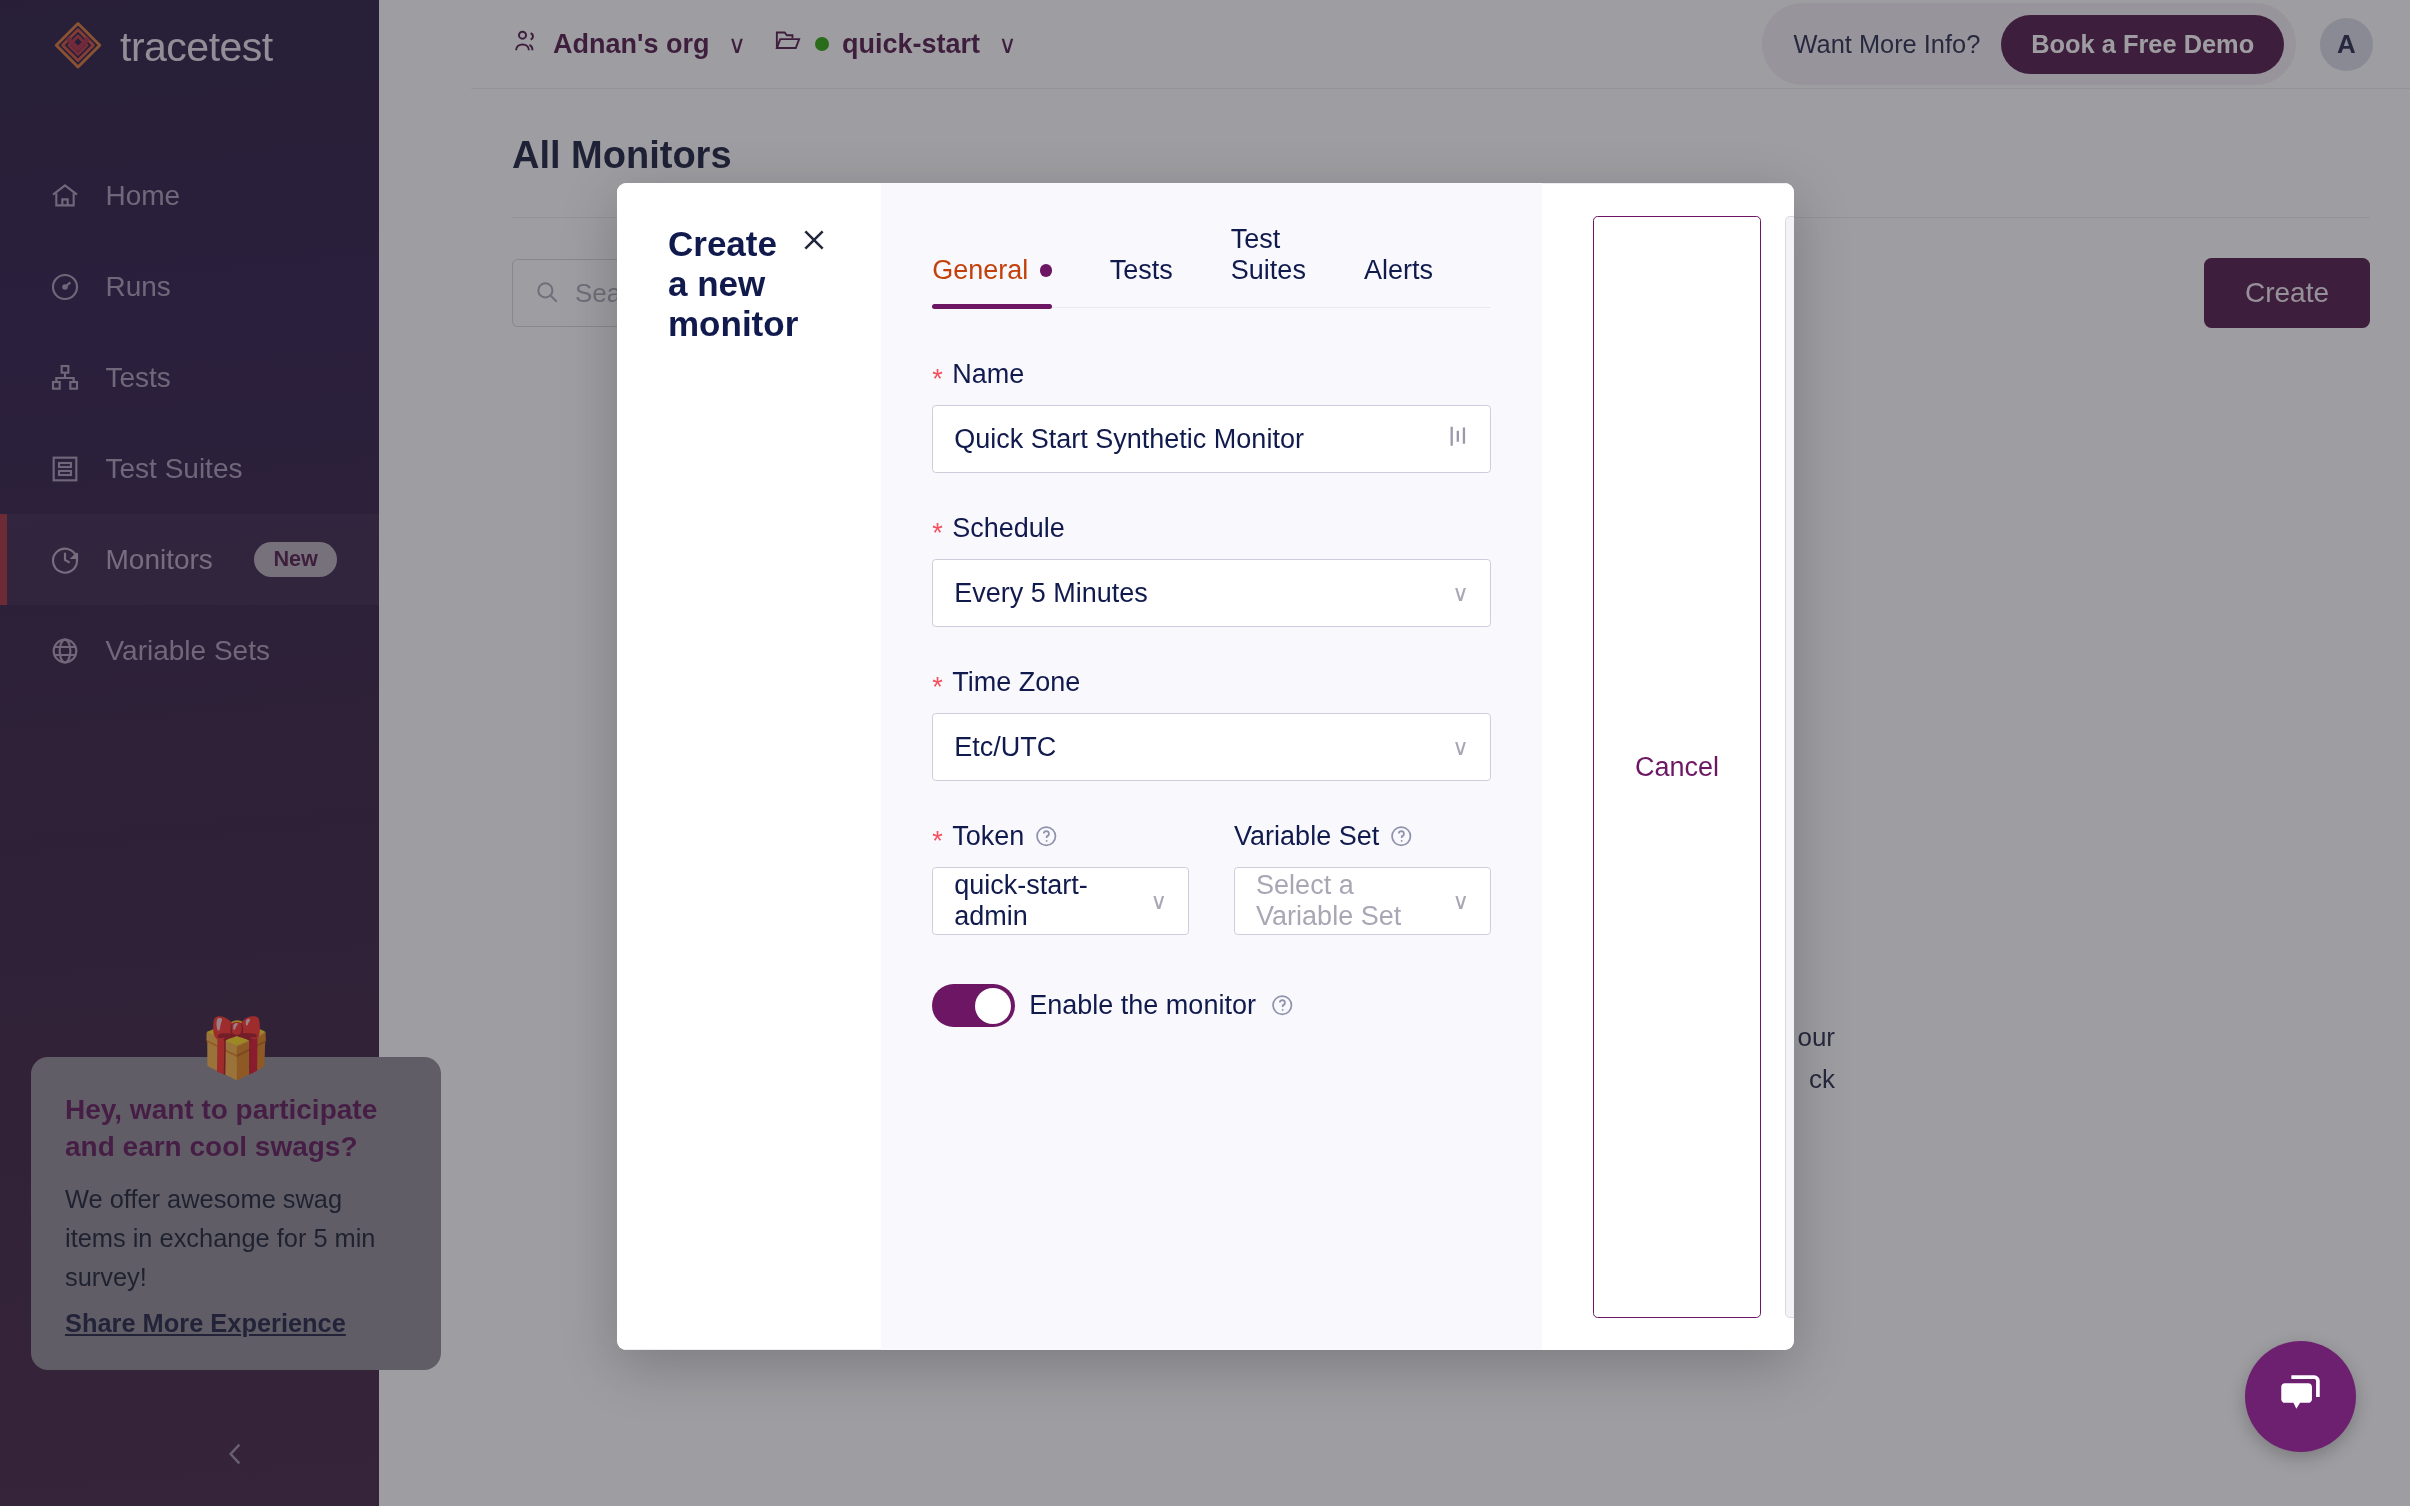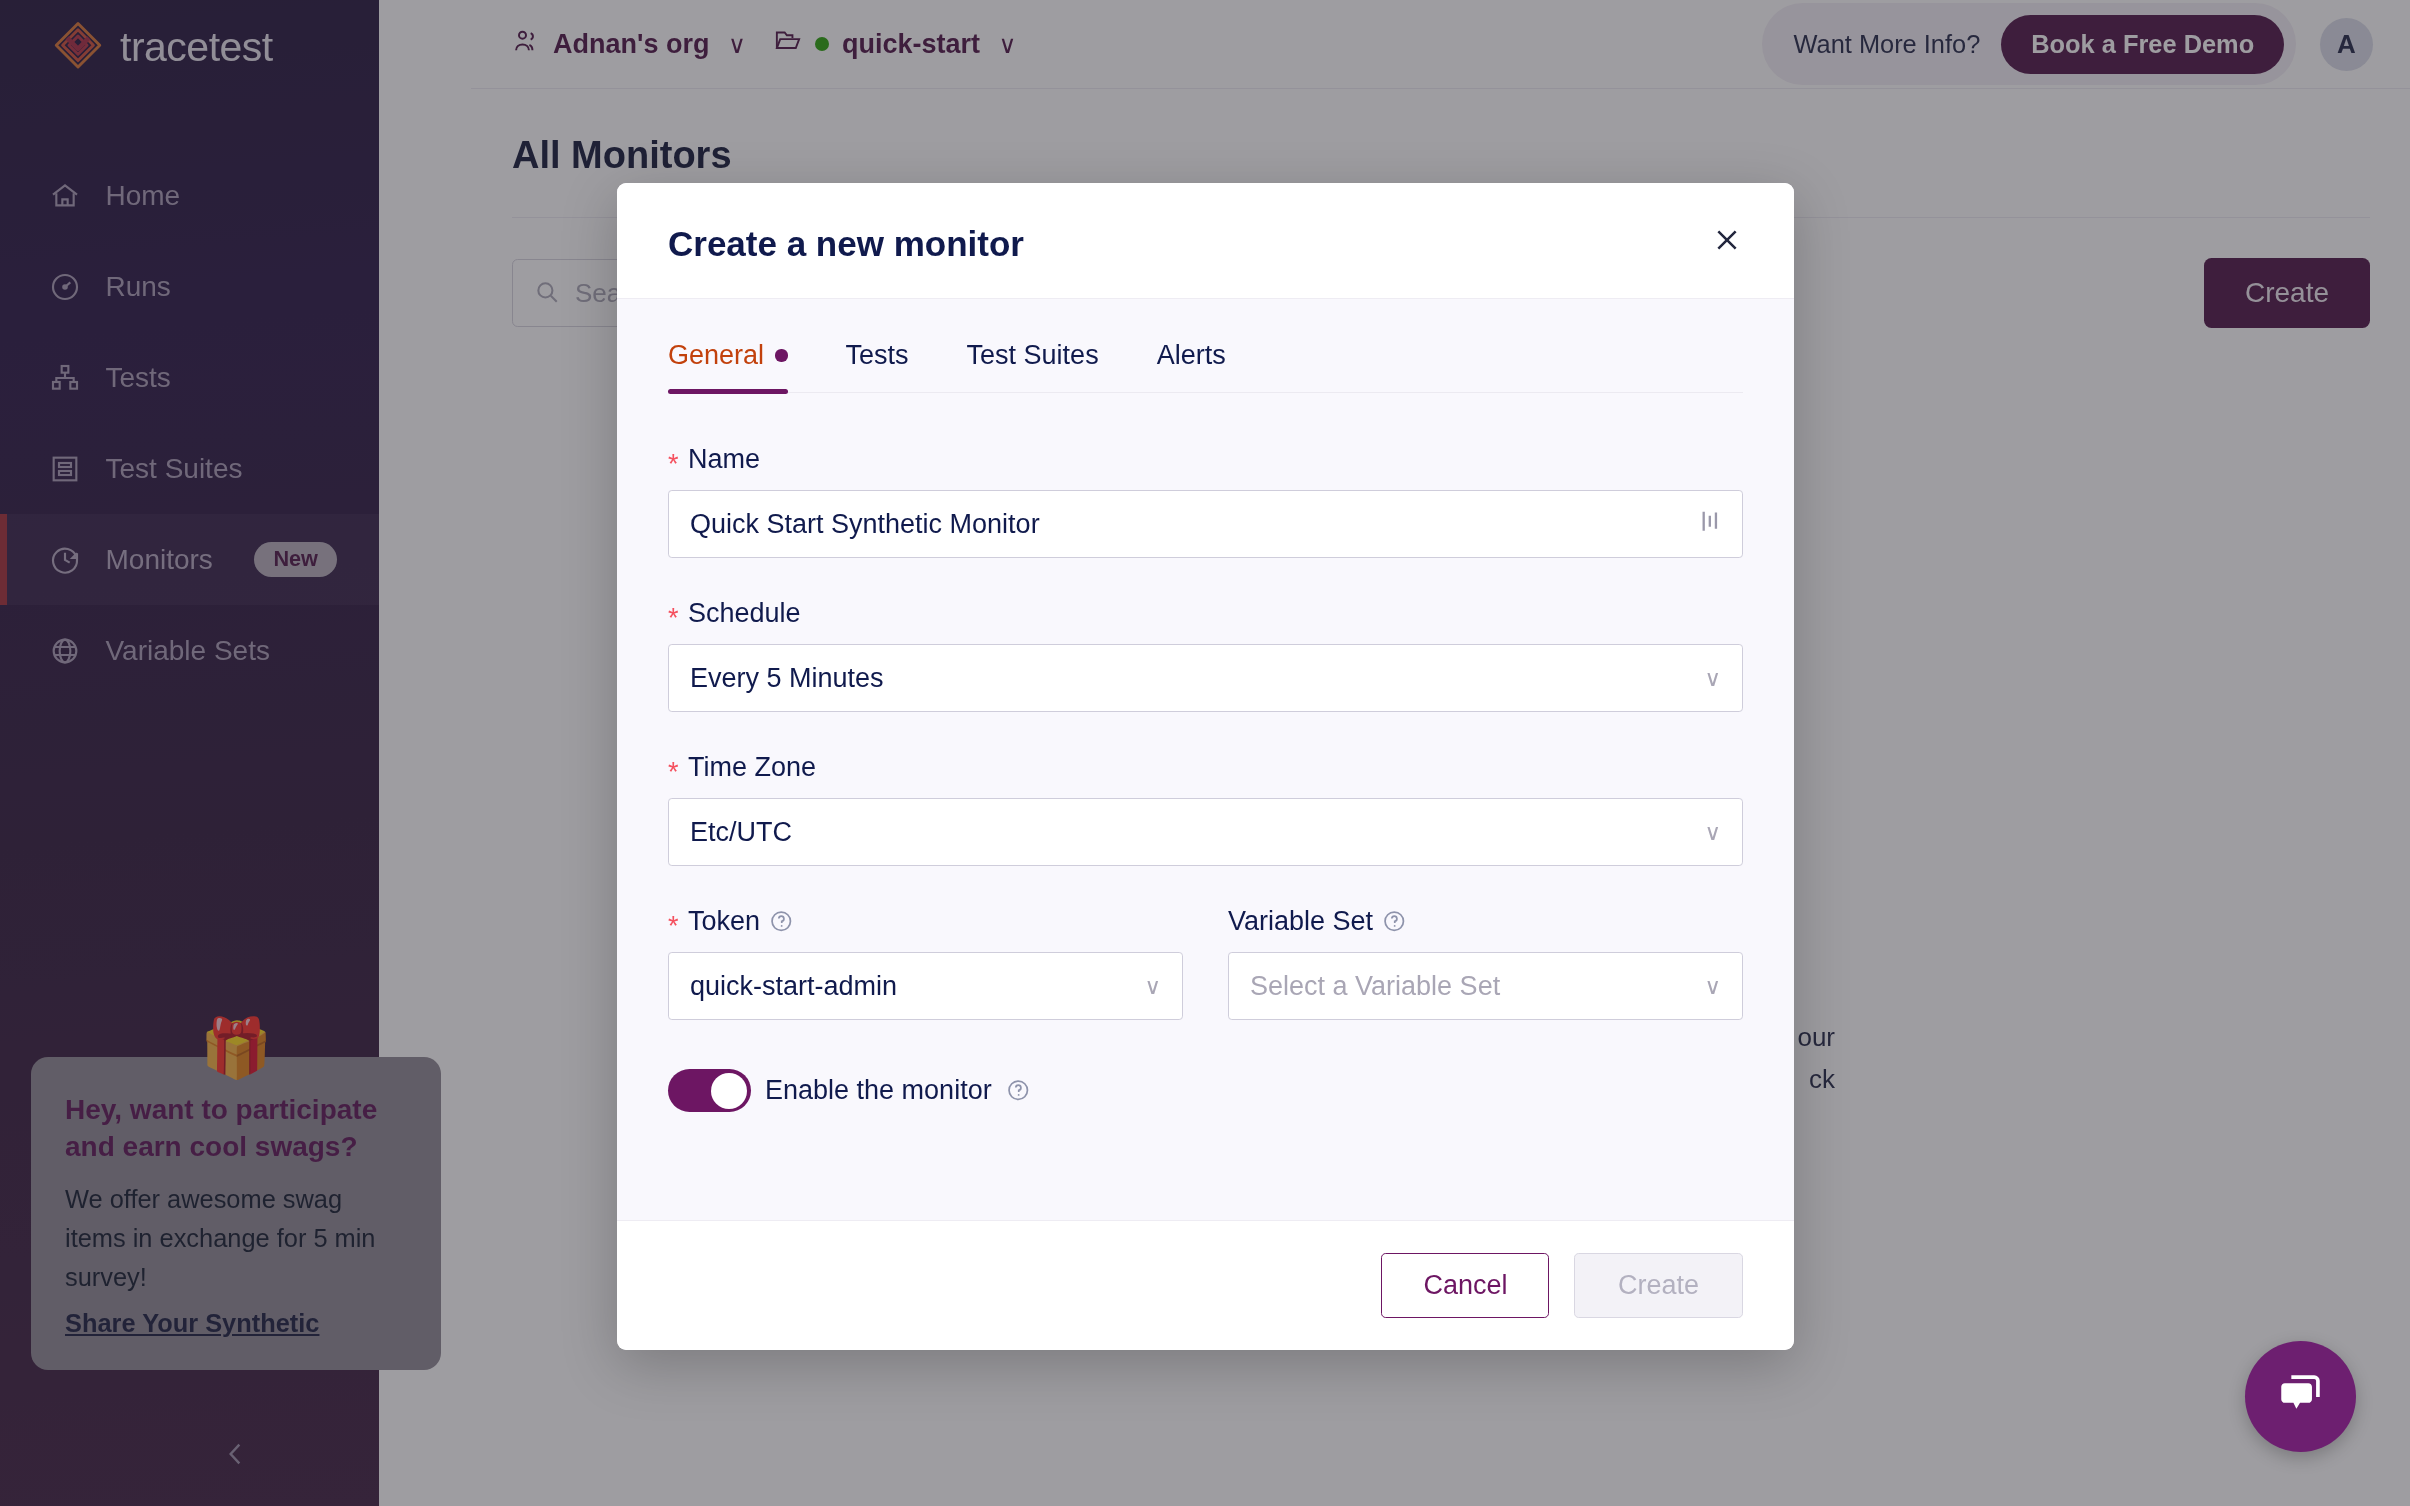--- a/index.html
+++ b/index.html
@@ -171,21 +171,21 @@
   }
 
   
   .modal {
     position: absolute; left: 617px; top: 183px;
     width: 1177px; height: 1167px;
     background: #f9f8fd;
     border-radius: 9.4px;
     z-index: 50;
     box-shadow: 0 15px 56px rgba(0,0,0,0.22);
-    display: flex; flex-direction: column;
+    display: flex; flex-direction: row;
     overflow: hidden;
   }
   .modal-head {
     background: #ffffff;
     padding: 41px 51px 34px;
     display: flex; align-items: flex-start;
     border-bottom: 0.9px solid #eeecf3;
   }
   .modal-title {
     font-size: 35px; font-weight: 700; color: #101a4d;
@@ -433,21 +433,21 @@
         </span>
         <span>Variable Sets</span>
       </div>
 
     </nav>
 
     <div class="swag-card">
       <span class="swag-gift">🎁</span>
       <div class="swag-title">Hey, want to participate and earn cool swags?</div>
       <div class="swag-body">We offer awesome swag items in exchange for 5 min survey!</div>
-      <a class="swag-link">Share Your Synthetic</a>
+      <a class="swag-link">Share More Experience</a>
     </div>
 
     <div class="collapse-btn">
       <span>
         <svg width="32" height="32" viewBox="0 0 24 24" fill="none" stroke="#9b8fa8" stroke-width="1.8">
           <path d="M14.5 5L8 12l6.5 7"></path>
         </svg>
       </span>
     </div>
   </div>

